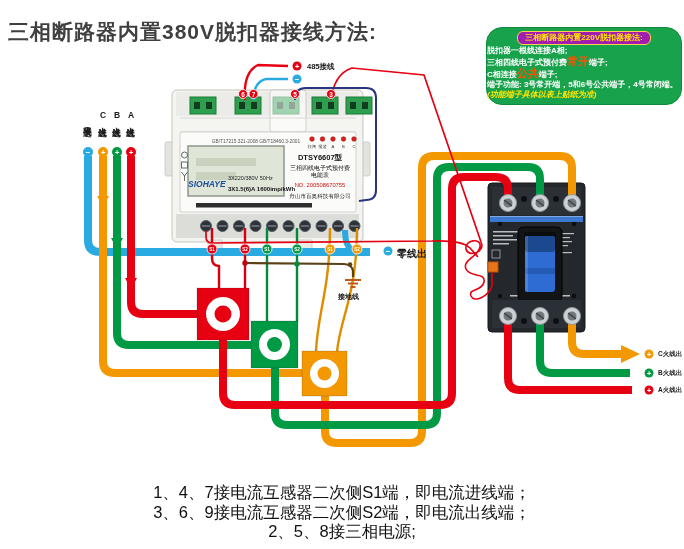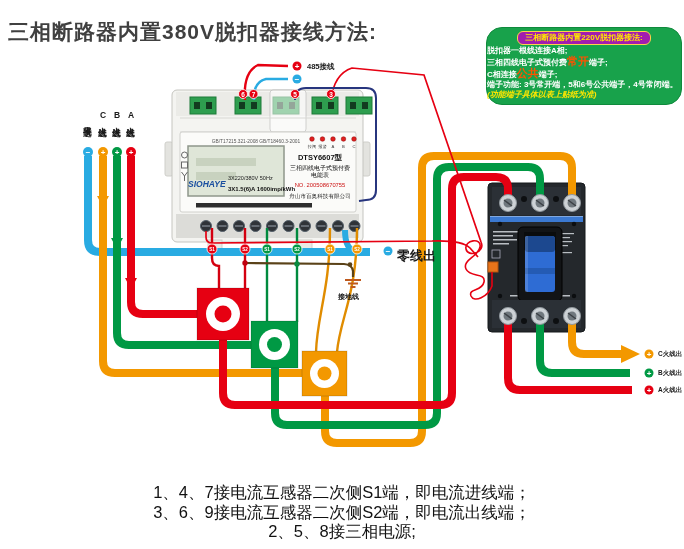--- a/index.html
+++ b/index.html
@@ -330,21 +330,21 @@
     <div class="l">端子功能: 3号常开端，5和6号公共端子，4号常闭端。</div>
     <div class="l yellow">(功能端子具体以表上贴纸为准)</div>
   </div>
 
   <div class="vlabel" style="left:83px;top:120px;">零线进</div>
   <div class="vlabel" style="left:98px;top:110px;">C火线进</div>
   <div class="vlabel" style="left:112px;top:110px;">B火线进</div>
   <div class="vlabel" style="left:126px;top:110px;">A火线进</div>
 
   <div class="slabel" style="left:307px;top:62px;font-size:7.5px;">485接线</div>
-  <div class="slabel" style="left:397px;top:247px;font-size:13px;">零线出</div>
+  <div class="slabel" style="left:397px;top:247px;font-size:10px;">零线出</div>
   <div class="slabel" style="left:338px;top:292px;">接地线</div>
   <div class="slabel" style="left:658px;top:350px;font-size:6.5px;">C火线出</div>
   <div class="slabel" style="left:658px;top:369px;font-size:6.5px;">B火线出</div>
   <div class="slabel" style="left:658px;top:386px;font-size:6.5px;">A火线出</div>
 
   <div class="instructions">
     <div>1、4、7接电流互感器二次侧S1端，即电流进线端；</div>
     <div>3、6、9接电流互感器二次侧S2端，即电流出线端；</div>
     <div>2、5、8接三相电源;</div>
   </div>

